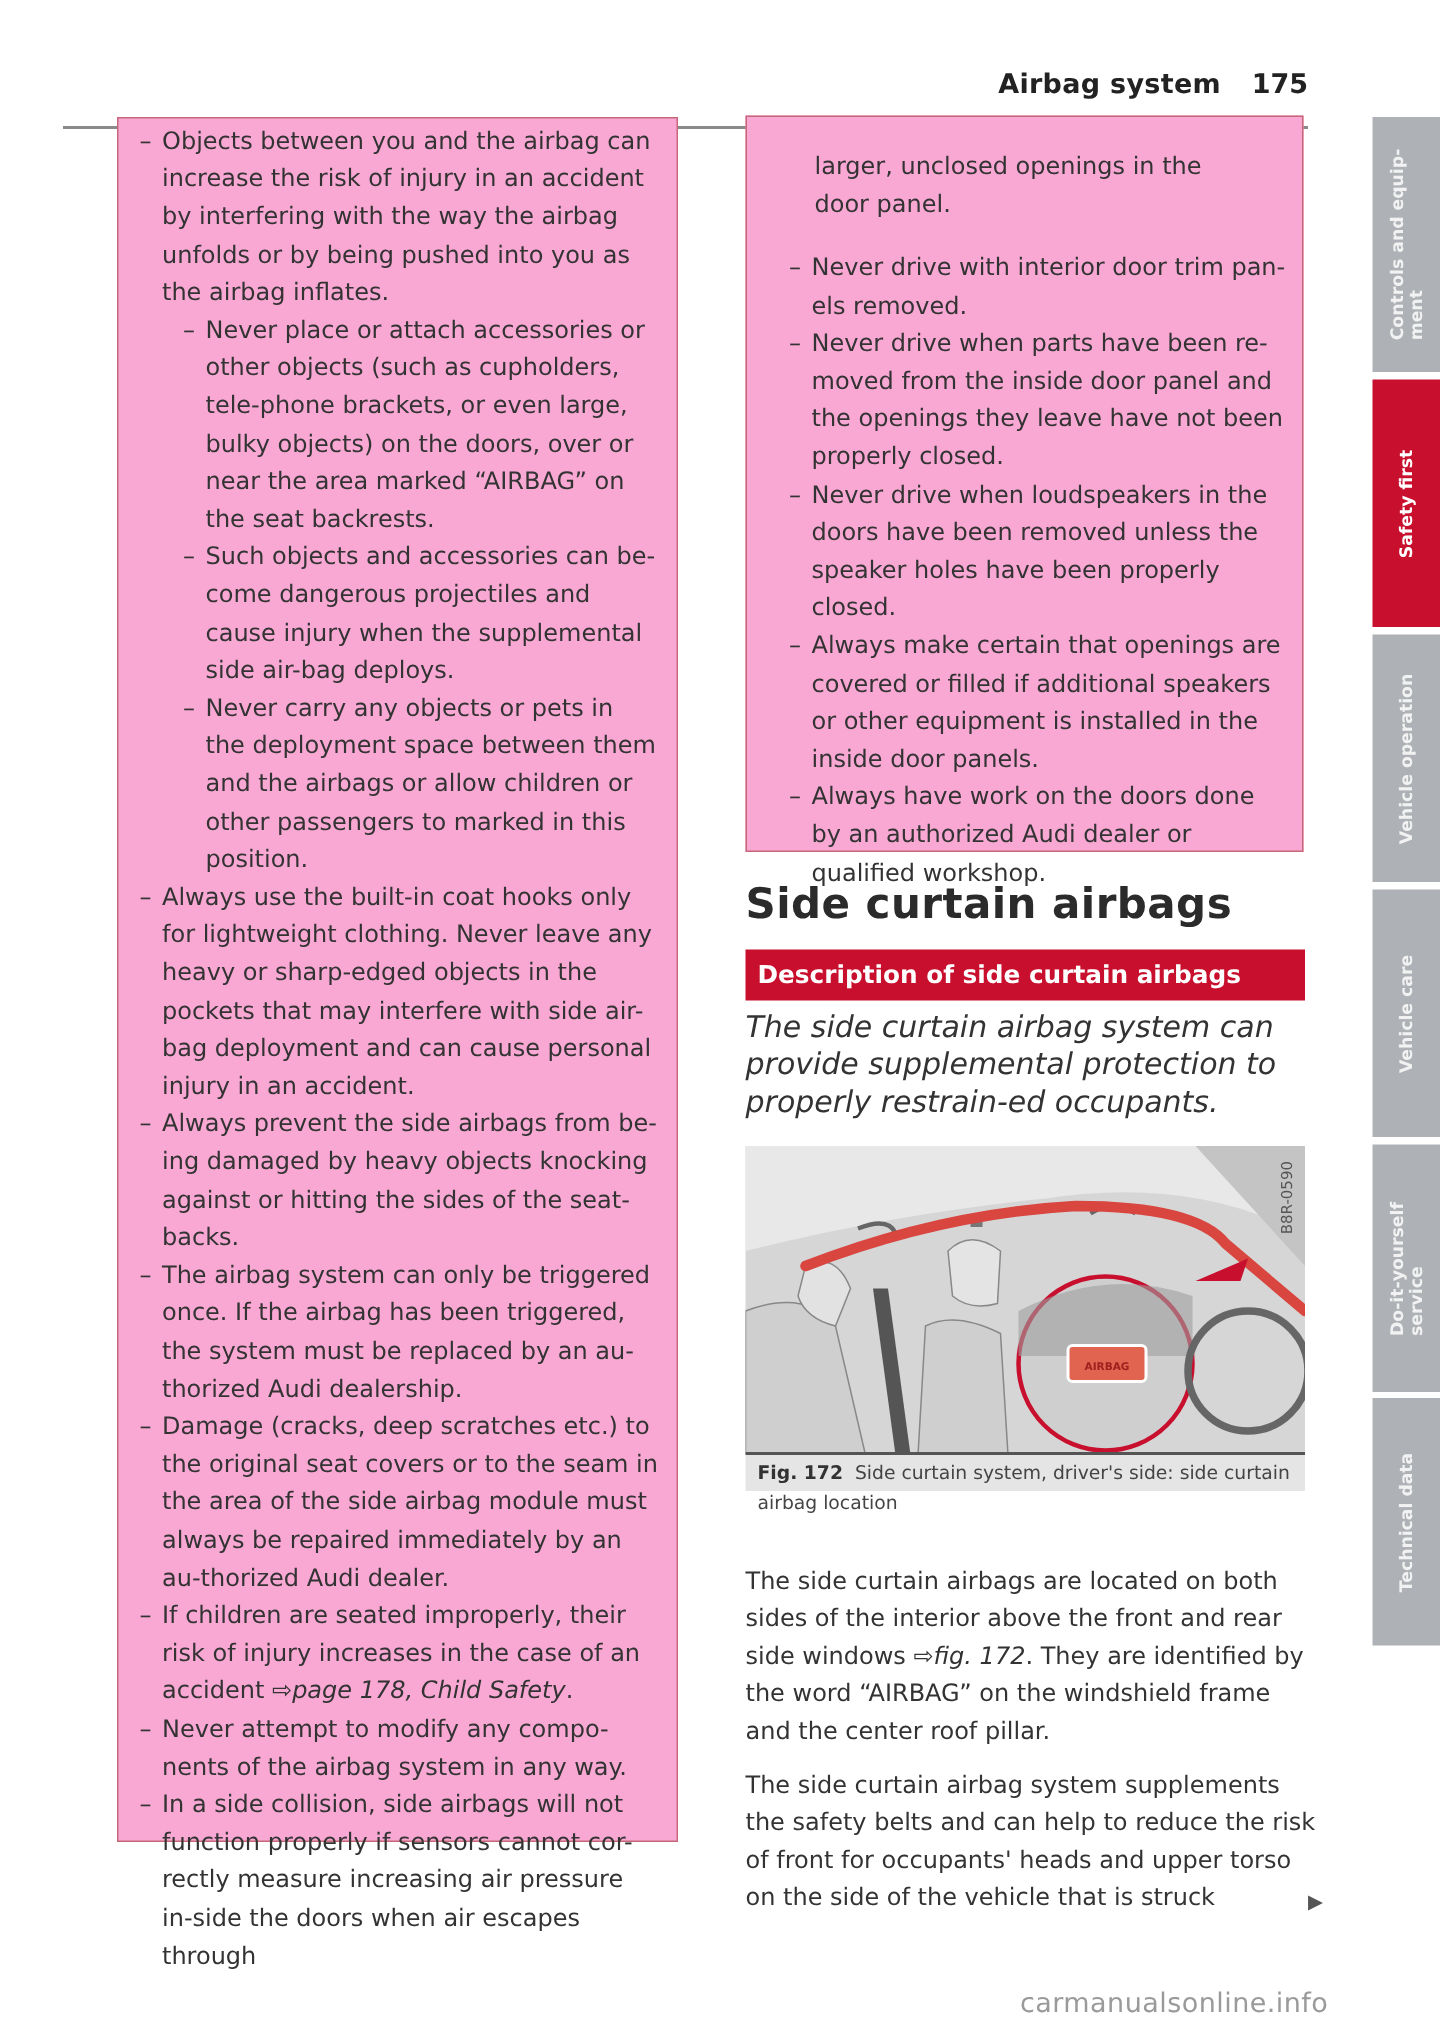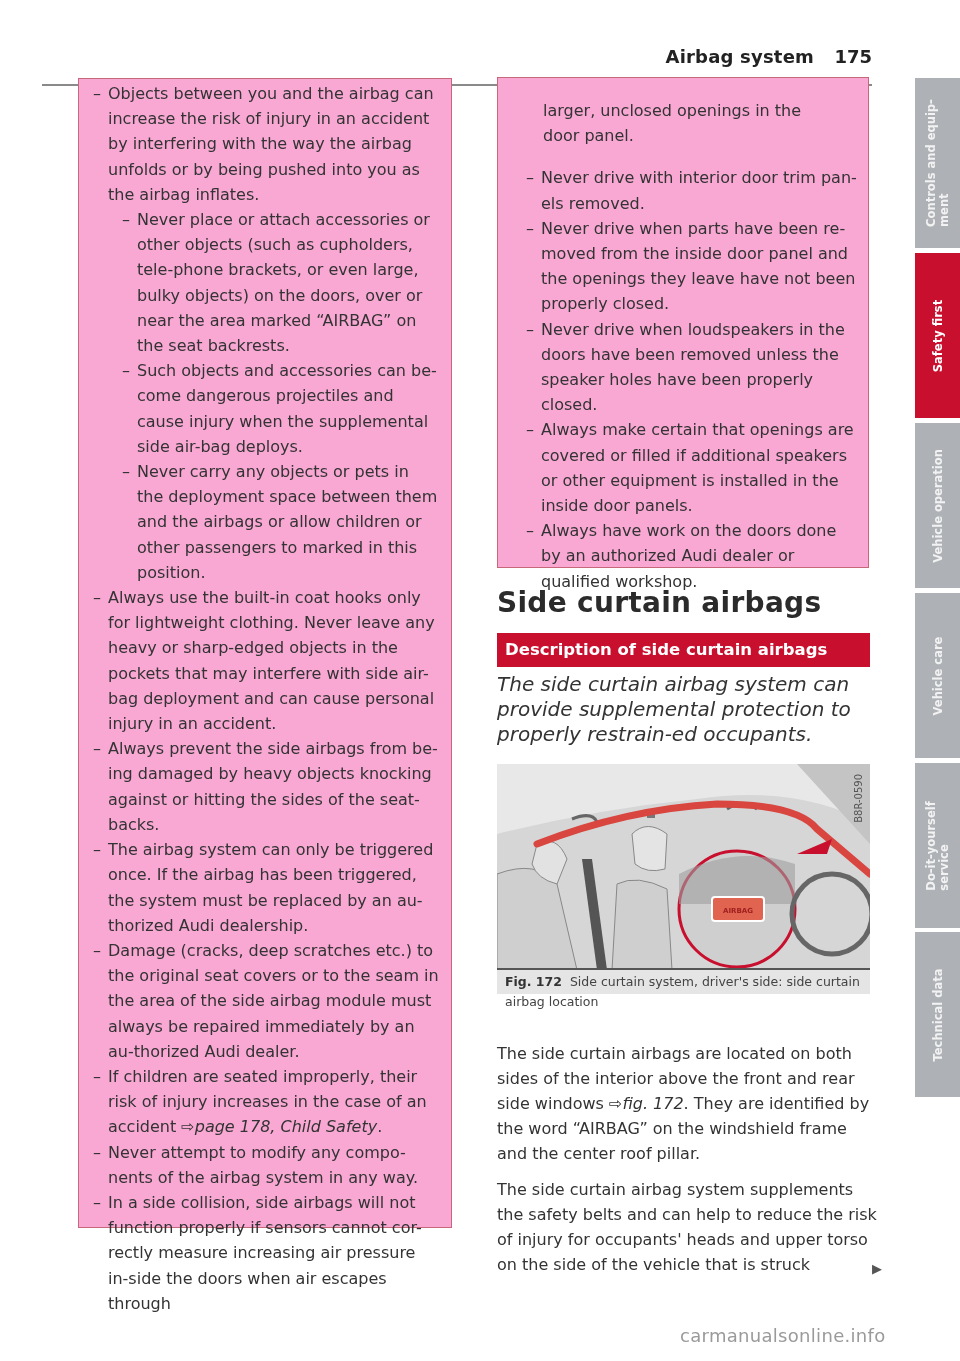--- a/index.html
+++ b/index.html
@@ -115,21 +115,21 @@
   <span class="fig-code">B8R-0590</span>
   <div class="fig-caption">
     <b>Fig. 172</b>&nbsp;
     <span>Side curtain system, driver's side: side curtain airbag location</span>
   </div>
 </div>
 
 <div class="body-text p1">
   <span>The side curtain airbags are located on both sides of the interior above the front and rear side windows </span><span>⇨</span><span class="ref">fig. 172</span><span>. They are identified by the word “AIRBAG” on the windshield frame and the center roof pillar.</span>
 </div>
-<div class="body-text p2">The side curtain airbag system supplements the safety belts and can help to reduce the risk of injury for occupants' heads and upper torso on the side of the vehicle that is struck</div>
+<div class="body-text p2">The side curtain airbag system supplements the safety belts and can help to reduce the risk of front for occupants' heads and upper torso on the side of the vehicle that is struck</div>
 <span class="cont-arrow">▶</span>
 
 <div class="side-tabs">
   <div class="tab" style="top:78px;height:170px;">
       <span class="label" style="white-space:pre;">Controls and equip-
 ment</span>
     </div>
   <div class="tab active" style="top:253px;height:165px;">
       <span class="label">Safety first</span>
     </div>

